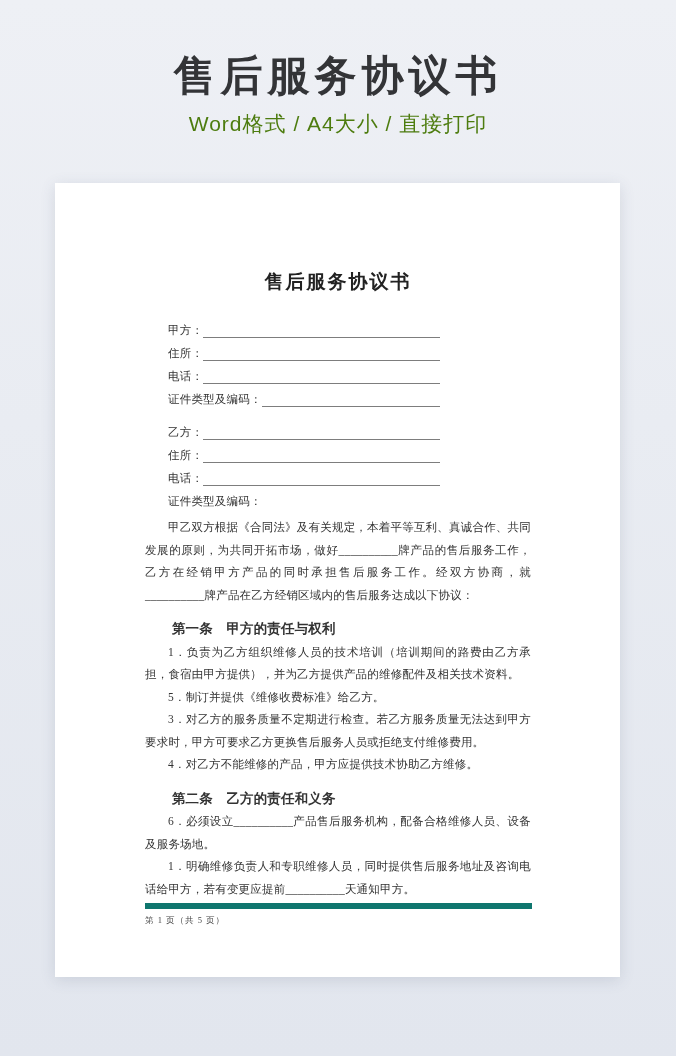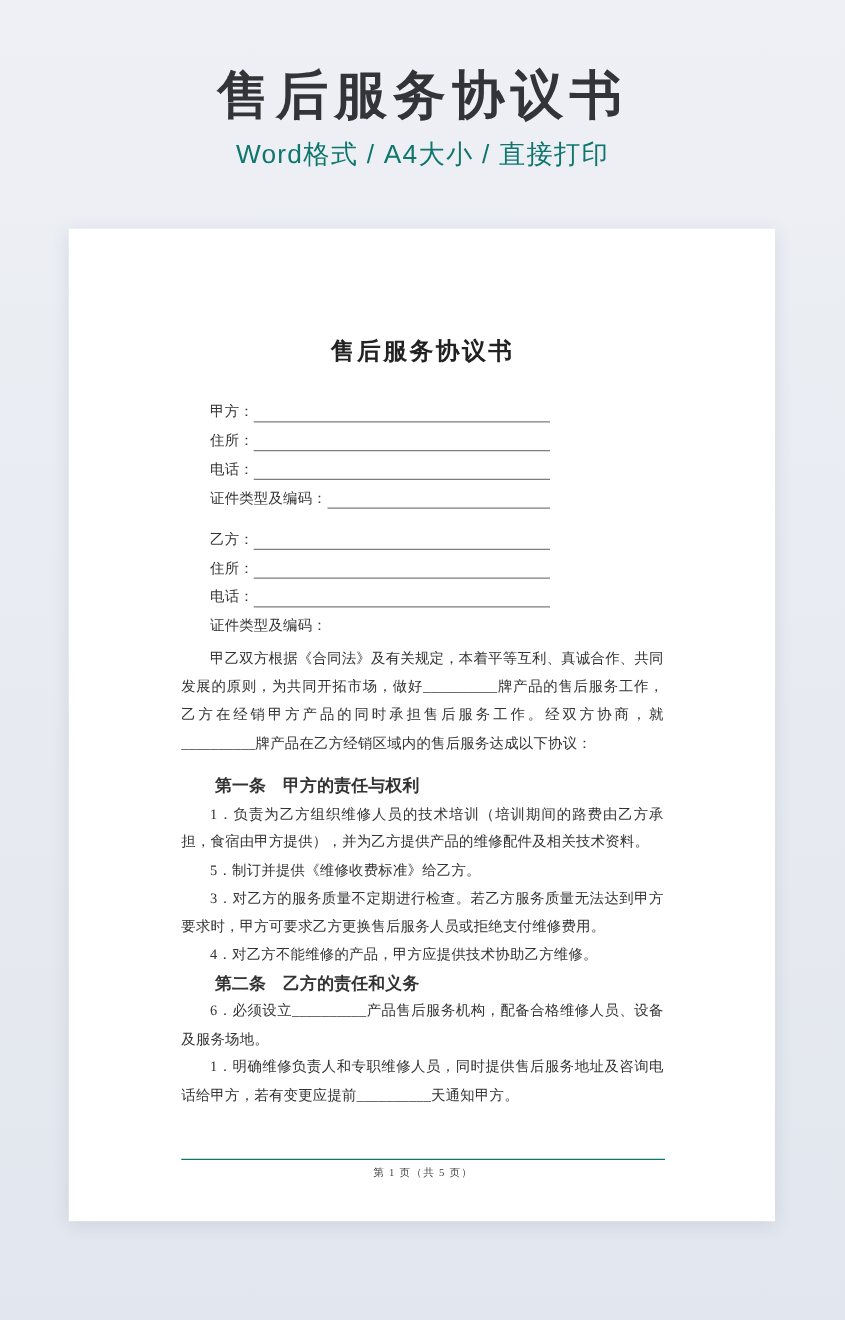--- a/index.html
+++ b/index.html
@@ -25,21 +25,21 @@
     font-size: 42px;
     line-height: 52px;
     font-weight: bold;
     color: #333437;
     letter-spacing: 5px;
   }
   .hero-subtitle {
     margin: 9px 0 0;
     font-size: 21px;
     line-height: 26px;
-    color: #0f766e;
+    color: #4d7c0f;
     letter-spacing: 1px;
   }
 
   
   .page {
     position: absolute;
     left: 55px;
     top: 183px;
     width: 565px;
     height: 794px;
@@ -98,36 +98,36 @@
     margin: 5px 0 0;
     text-indent: 2em;
     text-align: justify;
   }
   .section-heading {
     margin: 12px 0 0;
     font-weight: bold;
     text-indent: 2em;
   }
   .section-heading.second {
-    margin-top: 0;
+    margin-top: 12px;
   }
   .clause {
     margin: 0;
     text-indent: 2em;
     text-align: justify;
   }
 
   
   .page-footer {
     position: absolute;
-    top: 744px;
+    top: 720px;
     left: 90px;
     width: 387px;
-    border-top: 1px solid #0f766e;
-    text-align: center;
+    border-top: 6px solid #0f766e;
+    text-align: left;
   }
   .footer-text {
     display: inline-block;
     margin-top: 4px;
     font-family: "Liberation Serif", "DejaVu Serif", serif;
     font-size: 8.5px;
     line-height: 12px;
     letter-spacing: 1px;
     color: #454545;
   }

